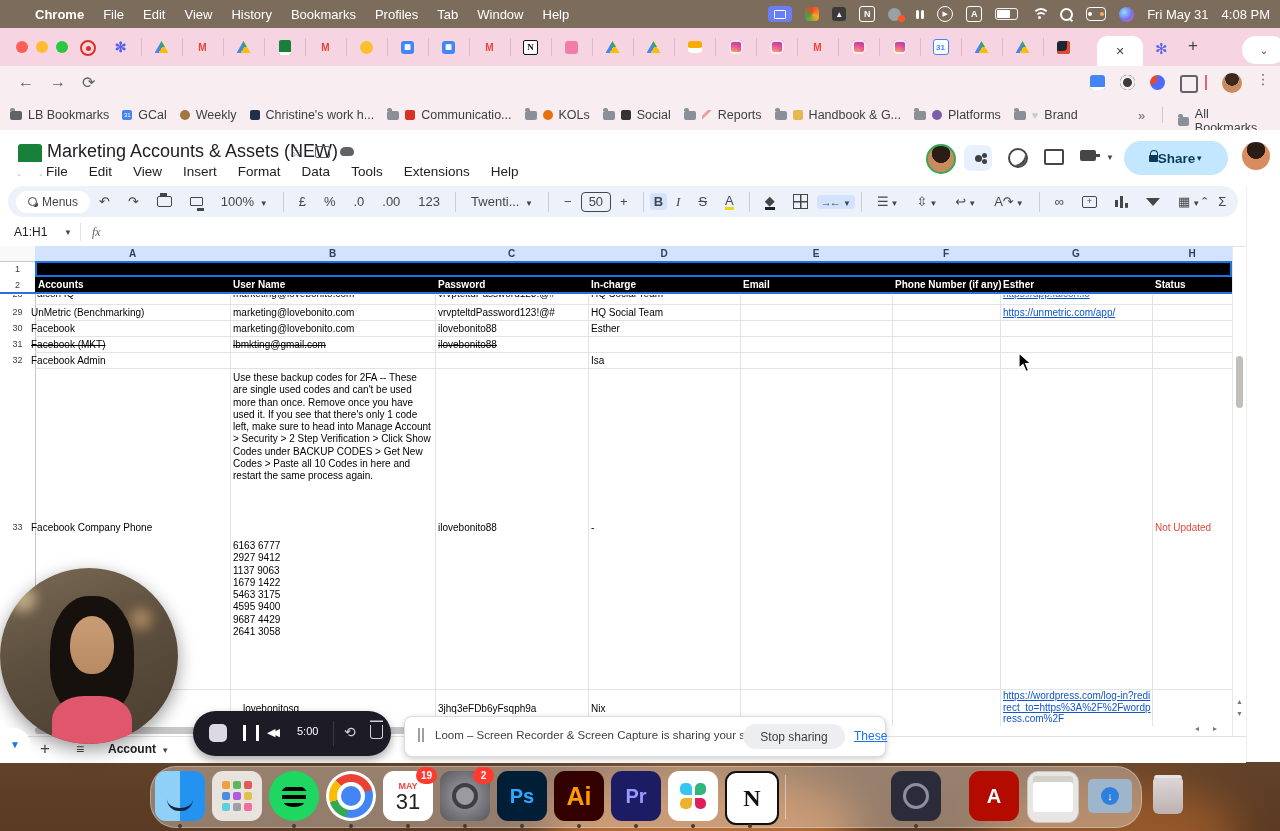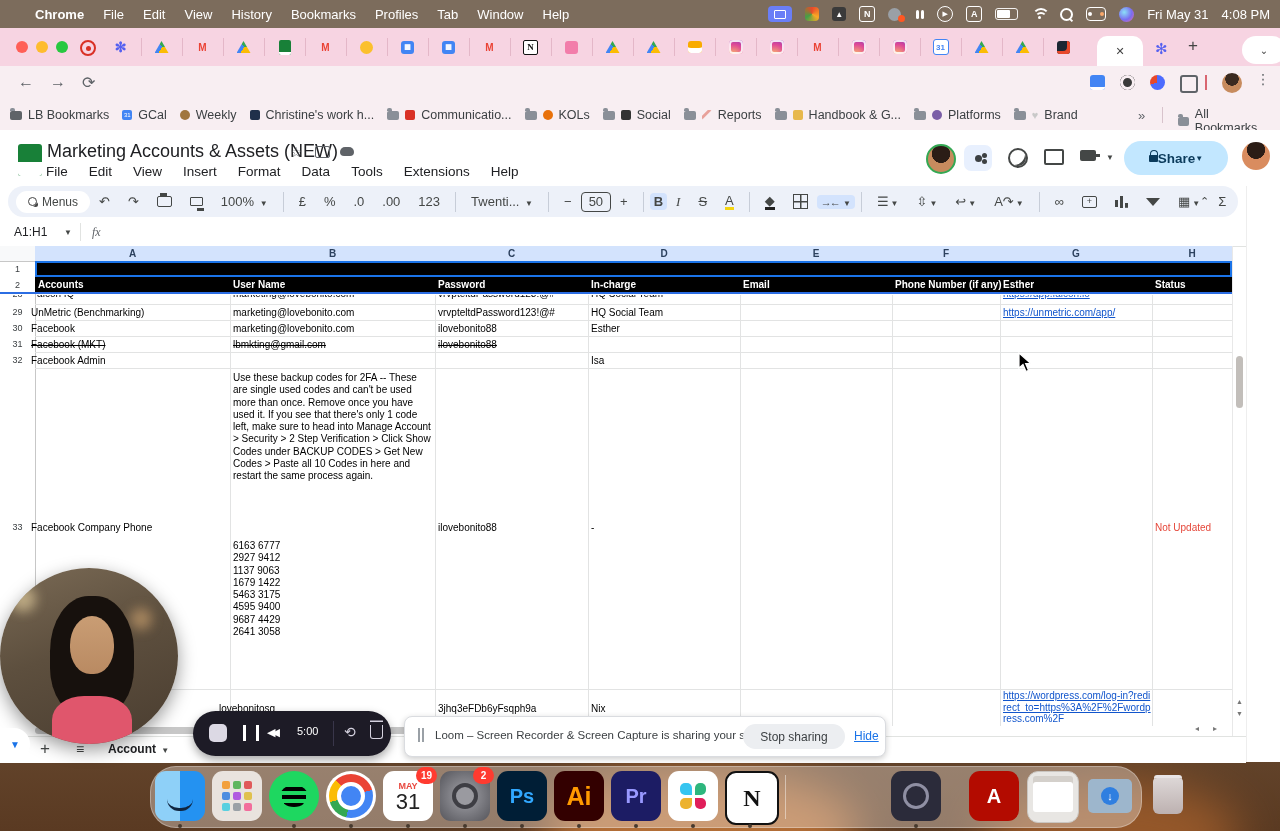--- a/index.html
+++ b/index.html
@@ -465,21 +465,21 @@
 5463 3175
 4595 9400
 9687 4429
 2641 3058</span>
     <span class="cell" style="left:403px;top:154px;width:150px">ilovebonito88</span>
     <span class="cell" style="left:556px;top:154px;width:150px">-</span>
     <span class="cell" style="left:1120px;top:154px;width:77px;color:#e5473a">Not Updated</span>
   </div>
 
   <div class="ab" style="left:35px;top:559px;width:1197px;height:34px;overflow:hidden">
-    <span class="cell" style="left:184px;top:14px;width:200px">lovebonitosg</span>
+    <span class="cell" style="left:208px;top:14px;width:200px">lovebonitosg</span>
     <span class="cell" style="left:403px;top:14px;width:150px">3jhq3eFDb6yFsqph9a</span>
     <span class="cell" style="left:556px;top:14px;width:150px">Nix</span>
     <span class="cell lnk" style="left:968px;top:1px;width:150px;white-space:normal;word-break:break-all;line-height:11.5px">https://wordpress.com/log-in?redirect_to=https%3A%2F%2Fwordpress.com%2F</span>
   </div>
 
   <div class="ab" style="left:1232px;top:116px;width:14px;height:490px;border-left:1px solid #e8e8e8">
     <div style="position:absolute;left:3px;top:110px;width:7px;height:52px;background:#c2beba;border-radius:4px"></div>
     <span class="ab" style="left:3px;top:452px;font-size:7px;color:#777">▲</span>
     <span class="ab" style="left:3px;top:464px;font-size:7px;color:#777">▼</span>
   </div>
@@ -528,21 +528,21 @@
   <span class="ab" style="left:104px;top:14px;color:#fff;font-size:11px">5:00</span>
   <span class="ab" style="left:140px;top:10px;width:1px;height:25px;background:#39364a"></span>
   <span class="ab" style="left:151px;top:13px;color:#d5d2df;font-size:14px">⟲</span>
   <span class="ab" style="left:177px;top:14px;width:11px;height:13px;border:1.5px solid #d5d2df;border-radius:0 0 3px 3px;border-top:none;box-shadow:0 -3px 0 0 #1d1b26,0 -4.5px 0 0 #d5d2df"></span>
 </div>
 
 <div class="ab banner" style="z-index:12">
   <span class="ab" style="left:13px;top:11px;width:2px;height:14px;background:#9aa0a6;box-shadow:4px 0 0 #9aa0a6"></span>
   <span class="ab" style="left:30px;top:12px;font-size:11.5px;color:#3c4043;white-space:nowrap">Loom – Screen Recorder &amp; Screen Capture is sharing your screen.</span>
   <span class="ab" style="left:338px;top:7px;width:102px;height:25px;background:#eceef1;border-radius:13px;font-size:12px;color:#3c4043;display:flex;align-items:center;justify-content:center">Stop sharing</span>
-  <span class="ab" style="left:449px;top:12px;font-size:12px;color:#1a73e8;text-decoration:underline">Hide</span>
+  <span class="ab" style="left:449px;top:12px;font-size:12px;color:#1a73e8;text-decoration:underline">These</span>
 </div>
 
 <div class="ab dock" style="z-index:12">
   <div class="dicon" style="left:4px;background:linear-gradient(90deg,#8ed0f8 50%,#2492f1 50%)">
       <span style="width:26px;height:12px;border-bottom:3px solid #10253f;border-radius:0 0 12px 12px;margin-top:14px"></span>
     </div>
   <div class="dicon" style="left:61px;background:#e9e3de">
       <span style="width:30px;height:30px;display:grid;grid-template-columns:repeat(3,1fr);gap:3px">
         <i style="background:#f2a03d;border-radius:2px"></i>
         <i style="background:#5fb65f;border-radius:2px"></i>

